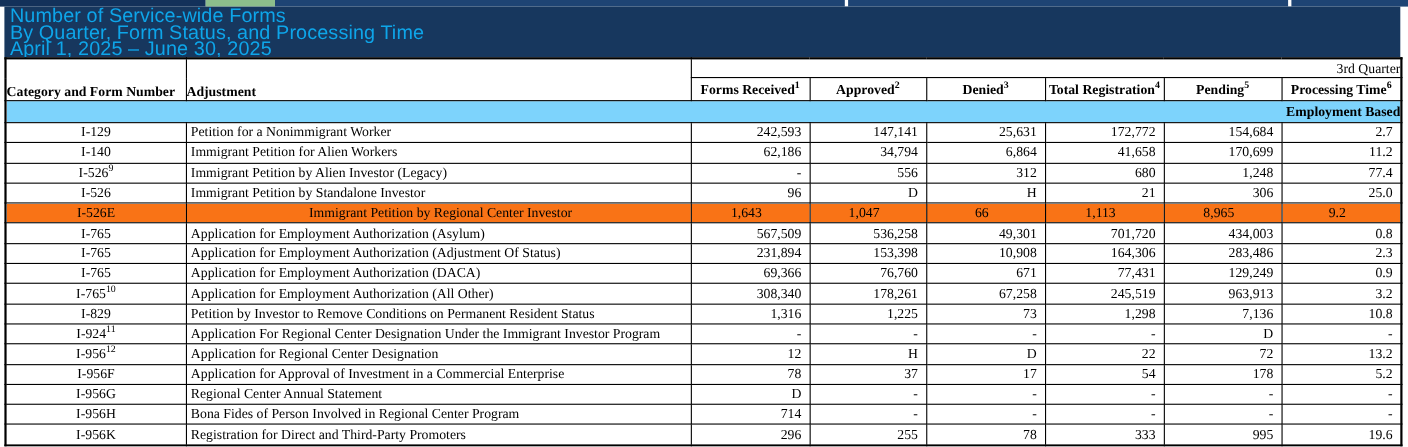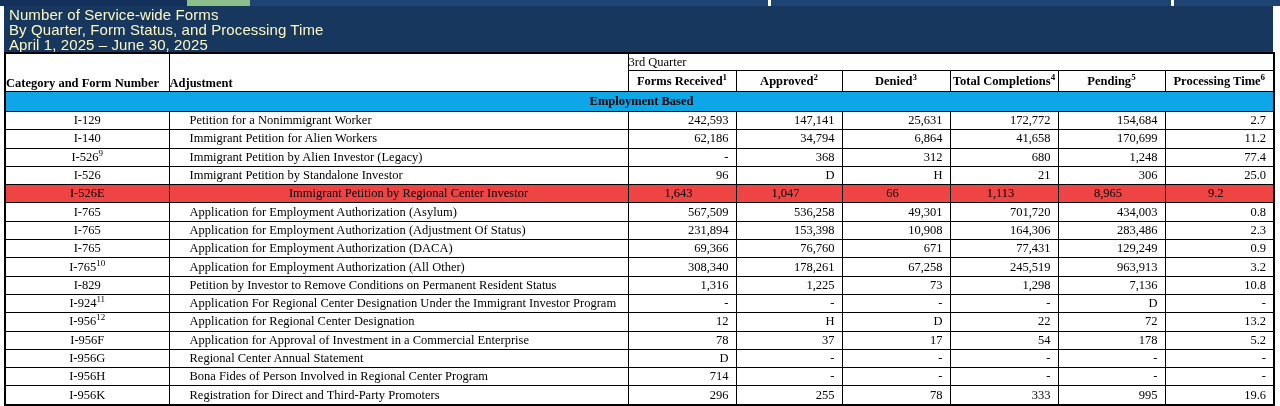--- a/index.html
+++ b/index.html
@@ -15,23 +15,23 @@
   .ts-left   { position: absolute; left: 0;    top: 0; width: 187px;  height: 6px; background: #13315a; }
   .ts-green  { position: absolute; left: 187px; top: 0; width: 63px;  height: 6px; background: #8cbe8c; }
   .ts-right  { position: absolute; left: 250px; top: 0; width: 1030px; height: 6px; background: #1e4474; }
   .ts-sep    { position: absolute; top: 0; width: 3px; height: 6px; background: #ffffff; }
   .ts-sep1   { left: 768px; }
   .ts-sep2   { left: 1171px; }
 
   
   .title-block {
     position: absolute; left: 4px; top: 6px; width: 1269px; height: 46px;
-    background: #17375e; color: #fef9c3; box-sizing: border-box;
+    background: #17375e; color: #0ea5e9; box-sizing: border-box;
     font-family: "Liberation Sans", sans-serif;
-    font-size: 15px; line-height: 15px; padding: 1px 0 0 5px;
+    font-size: 18px; line-height: 15px; padding: 1px 0 0 5px;
     letter-spacing: 0.1px;
   }
 
   
   .table-wrap { position: absolute; left: 4px; top: 52px; width: 1272px; height: 354px; }
   table.forms {
     border-collapse: collapse; table-layout: fixed;
     width: 1269px; height: 354px;
     border: 2px solid #000;
   }
@@ -39,30 +39,30 @@
     border: 1.5px solid #000;
     font-family: "Liberation Serif", serif;
     font-size: 12.5px; color: #000;
     padding: 0; overflow: hidden; white-space: nowrap;
     background: #ffffff;
   }
   .th-left {
     font-weight: bold; text-align: left; vertical-align: bottom;
     padding-bottom: 4px; background: #ffffff;
   }
-  .th-quarter { background: #d9d9d9; font-weight: normal; text-align: left; height: 16px; }
+  .th-quarter { background: #d9d9d9; font-weight: normal; text-align: right; height: 16px; }
   .th-col { background: #d9d9d9; font-weight: bold; text-align: center; height: 20px; font-size: 12px; }
   tr.section td {
-    background: #0ea5e9; font-weight: bold; text-align: center;
+    background: #7dd3fc; font-weight: bold; text-align: right;
     padding-left: 4px; height: 19px;
   }
   td.cat  { text-align: center; }
-  td.desc { text-align: left; padding-left: 20px; }
+  td.desc { text-align: left; padding-left: 4px; }
   td.num  { text-align: right; padding-right: 7px; }
-  tr.highlight td { background: #ef4444; text-align: center; }
+  tr.highlight td { background: #f97316; text-align: center; }
   sup { font-size: 9px; line-height: 0; }
 </style>
 </head>
 <body>
 
 <div class="page">
 
   <div class="top-strip">
     <div class="ts-left"></div>
     <div class="ts-green"></div>
@@ -92,21 +92,21 @@
       <thead>
         <tr>
           <th class="th-left" rowspan="2">Category and Form Number</th>
           <th class="th-left" rowspan="2">Adjustment</th>
           <th class="th-quarter" colspan="6">3rd Quarter</th>
         </tr>
         <tr>
           <th class="th-col"><span>Forms Received</span><sup>1</sup></th>
           <th class="th-col"><span>Approved</span><sup>2</sup></th>
           <th class="th-col"><span>Denied</span><sup>3</sup></th>
-          <th class="th-col"><span>Total Completions</span><sup>4</sup></th>
+          <th class="th-col"><span>Total Registration</span><sup>4</sup></th>
           <th class="th-col"><span>Pending</span><sup>5</sup></th>
           <th class="th-col"><span>Processing Time</span><sup>6</sup></th>
         </tr>
       </thead>
       <tbody>
         <tr class="section">
           <td colspan="8">Employment Based</td>
         </tr>
 
       <tr>
@@ -126,21 +126,21 @@
     <td class="num">34,794</td>
     <td class="num">6,864</td>
     <td class="num">41,658</td>
     <td class="num">170,699</td>
     <td class="num">11.2</td>
   </tr>
           <tr>
     <td class="cat"><span>I-526</span><sup>9</sup></td>
     <td class="desc">Immigrant Petition by Alien Investor (Legacy)</td>
     <td class="num">-</td>
-    <td class="num">368</td>
+    <td class="num">556</td>
     <td class="num">312</td>
     <td class="num">680</td>
     <td class="num">1,248</td>
     <td class="num">77.4</td>
   </tr>
           <tr>
     <td class="cat"><span>I-526</span><sup></sup></td>
     <td class="desc">Immigrant Petition by Standalone Investor</td>
     <td class="num">96</td>
     <td class="num">D</td>

